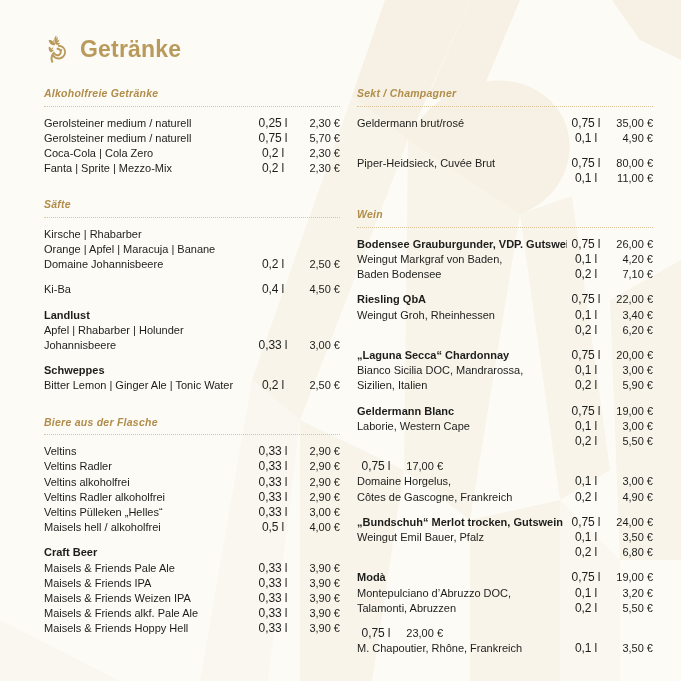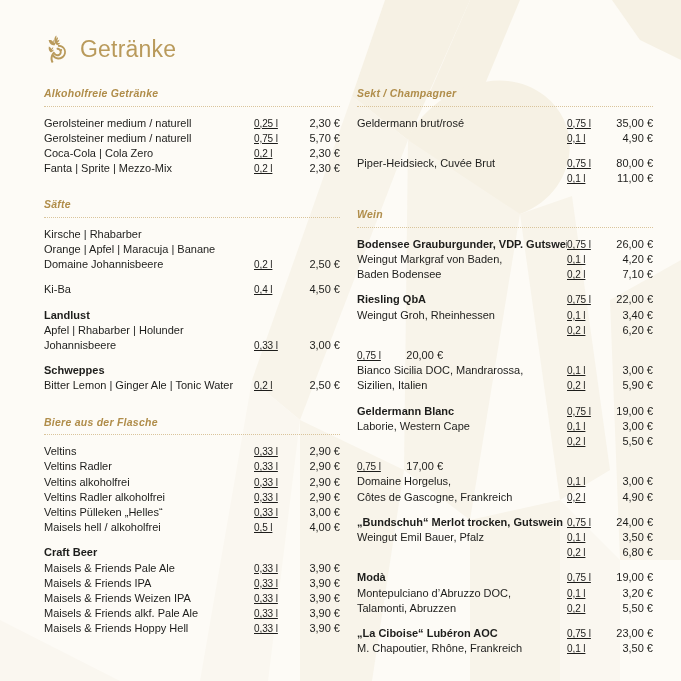--- a/index.html
+++ b/index.html
@@ -42,21 +42,21 @@
     gap: 10px;
   }
   #brand-mark {
     width: 26px;
     height: 30px;
     display: block;
     flex: none;
   }
   #page-title {
     font-size: 23px;
-    font-weight: 400;
+    font-weight: 700;
     letter-spacing: .2px;
     color: #b99a5b;
     white-space: nowrap;
     line-height: 1;
   }
 
   
   .column {
     position: absolute;
     top: 88px;
@@ -95,26 +95,25 @@
   .row .name {
     flex: 1 1 auto;
     font-size: 11px;
     color: #1d1d1b;
     white-space: nowrap;
     overflow: hidden;
   }
   .row .name.bold { font-weight: bold; }
   .row .vol {
     flex: 0 0 38px;
-    text-align: left;
-    font-size: 10px;
+    text-align: center;
+    font-size: 12px;
     color: #1d1d1b;
     letter-spacing: -.1px;
     padding-right: 2px;
-    text-decoration: underline;
   }
   .row .price {
     flex: 0 0 46px;
     text-align: right;
     font-size: 11px;
     color: #1d1d1b;
     white-space: nowrap;
   }
 
   
@@ -374,20 +373,21 @@
             <div class="price">3,40 €</div>
           </div>
           <div class="row">
             <div class="name"></div>
             <div class="vol">0,2 l</div>
             <div class="price">6,20 €</div>
           </div>
         </div>
         <div class="group">
           <div class="row">
+            <div class="name bold">„Laguna Secca“ Chardonnay</div>
             <div class="vol">0,75 l</div>
             <div class="price">20,00 €</div>
           </div>
           <div class="row">
             <div class="name">Bianco Sicilia DOC, Mandrarossa,</div>
             <div class="vol">0,1 l</div>
             <div class="price">3,00 €</div>
           </div>
           <div class="row">
             <div class="name">Sizilien, Italien</div>
@@ -457,21 +457,20 @@
             <div class="price">3,20 €</div>
           </div>
           <div class="row">
             <div class="name">Talamonti, Abruzzen</div>
             <div class="vol">0,2 l</div>
             <div class="price">5,50 €</div>
           </div>
         </div>
         <div class="group">
           <div class="row">
-            <div class="name bold">„La Ciboise“ Lubéron AOC</div>
             <div class="vol">0,75 l</div>
             <div class="price">23,00 €</div>
           </div>
           <div class="row">
             <div class="name">M. Chapoutier, Rhône, Frankreich</div>
             <div class="vol">0,1 l</div>
             <div class="price">3,50 €</div>
           </div>
         </div>
       </div>

